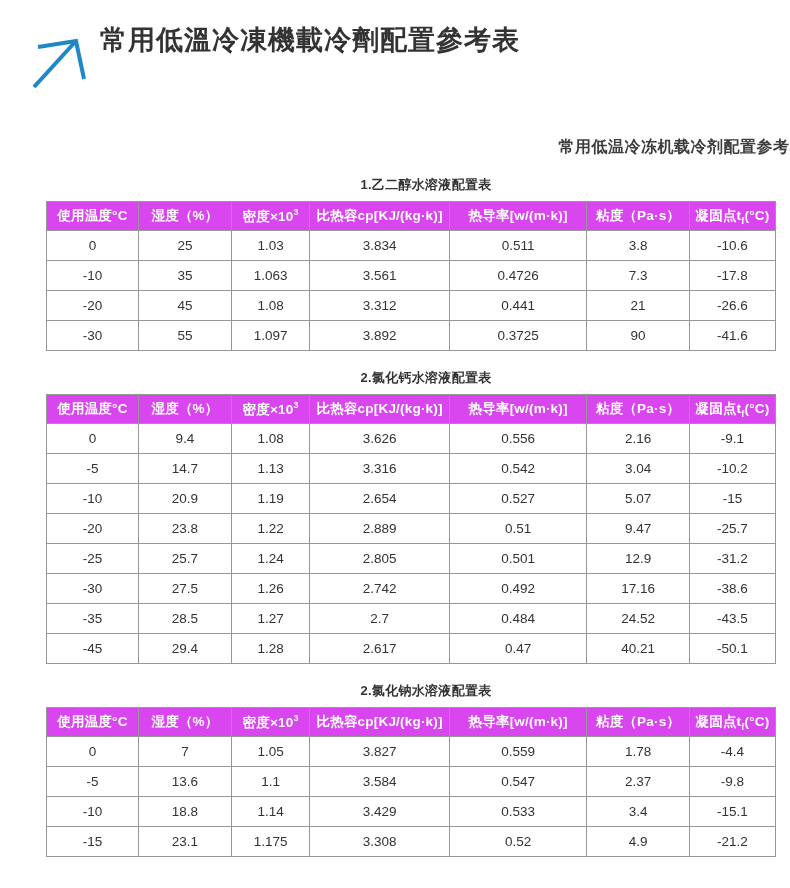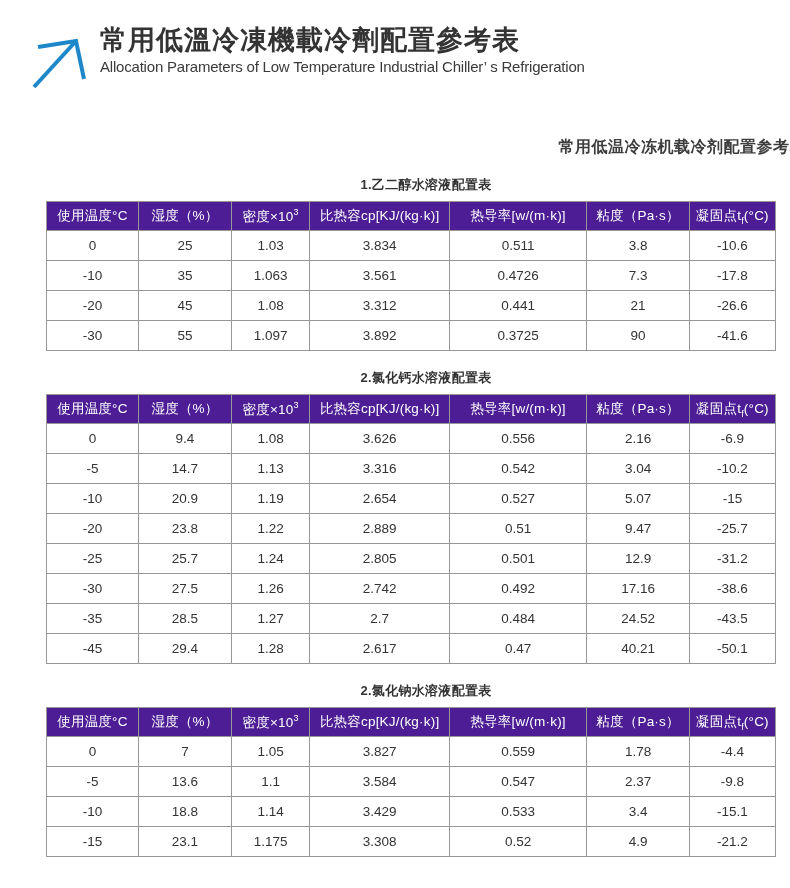--- a/index.html
+++ b/index.html
@@ -34,21 +34,21 @@
   
   .section-label{
     margin:18px 0 7px 30px;font-size:13px;color:#333333;font-weight:600;
     letter-spacing:0.3px;
     text-align:center;
   }
   table.data-table{
     width:730px;margin-left:30px;border-collapse:collapse;table-layout:fixed;
   }
   table.data-table th{
-    background:#4c1d95;color:#ffffff;font-weight:normal;
+    background:#d946ef;color:#ffffff;font-weight:bold;
     font-size:13.5px;height:28px;padding:0 2px;
     border:1px solid #979797;text-align:center;letter-spacing:0.2px;
   }
   table.data-table td{
     font-size:13.5px;color:#333333;height:29px;padding:0 2px;
     border:1px solid #979797;text-align:center;background:#ffffff;
   }
   table.data-table sup{font-size:9px;}
   table.data-table sub{font-size:9px;}
 </style>
@@ -61,21 +61,20 @@
     <span class="logo">
       <svg viewBox="0 0 60 62" xmlns="http://www.w3.org/2000/svg">
         <g fill="none" stroke="#1d87c9" stroke-width="4">
           <path d="M5 58 L47 12"></path>
           <path d="M9 18 L47 12 L55 50"></path>
         </g>
       </svg>
     </span>
     <div class="title-block">
       <h1 class="main-title">常用低溫冷凍機載冷劑配置參考表</h1>
-      <div class="subtitle">Allocation Parameters of Low Temperature Industrial Chiller’ s Refrigeration</div>
     </div>
   </header>
 
   <h2 class="center-title">常用低温冷冻机载冷剂配置参考表</h2>
 
   <section class="table-section">
     <div class="section-label">1.乙二醇水溶液配置表</div>
     <table class="data-table">
         <colgroup>
           <col style="width: 12.6%;">
@@ -162,21 +161,21 @@
           </tr>
         </thead>
         <tbody>
           <tr>
             <td>0</td>
             <td>9.4</td>
             <td>1.08</td>
             <td>3.626</td>
             <td>0.556</td>
             <td>2.16</td>
-            <td>-6.9</td>
+            <td>-9.1</td>
           </tr>
           <tr>
             <td>-5</td>
             <td>14.7</td>
             <td>1.13</td>
             <td>3.316</td>
             <td>0.542</td>
             <td>3.04</td>
             <td>-10.2</td>
           </tr>

